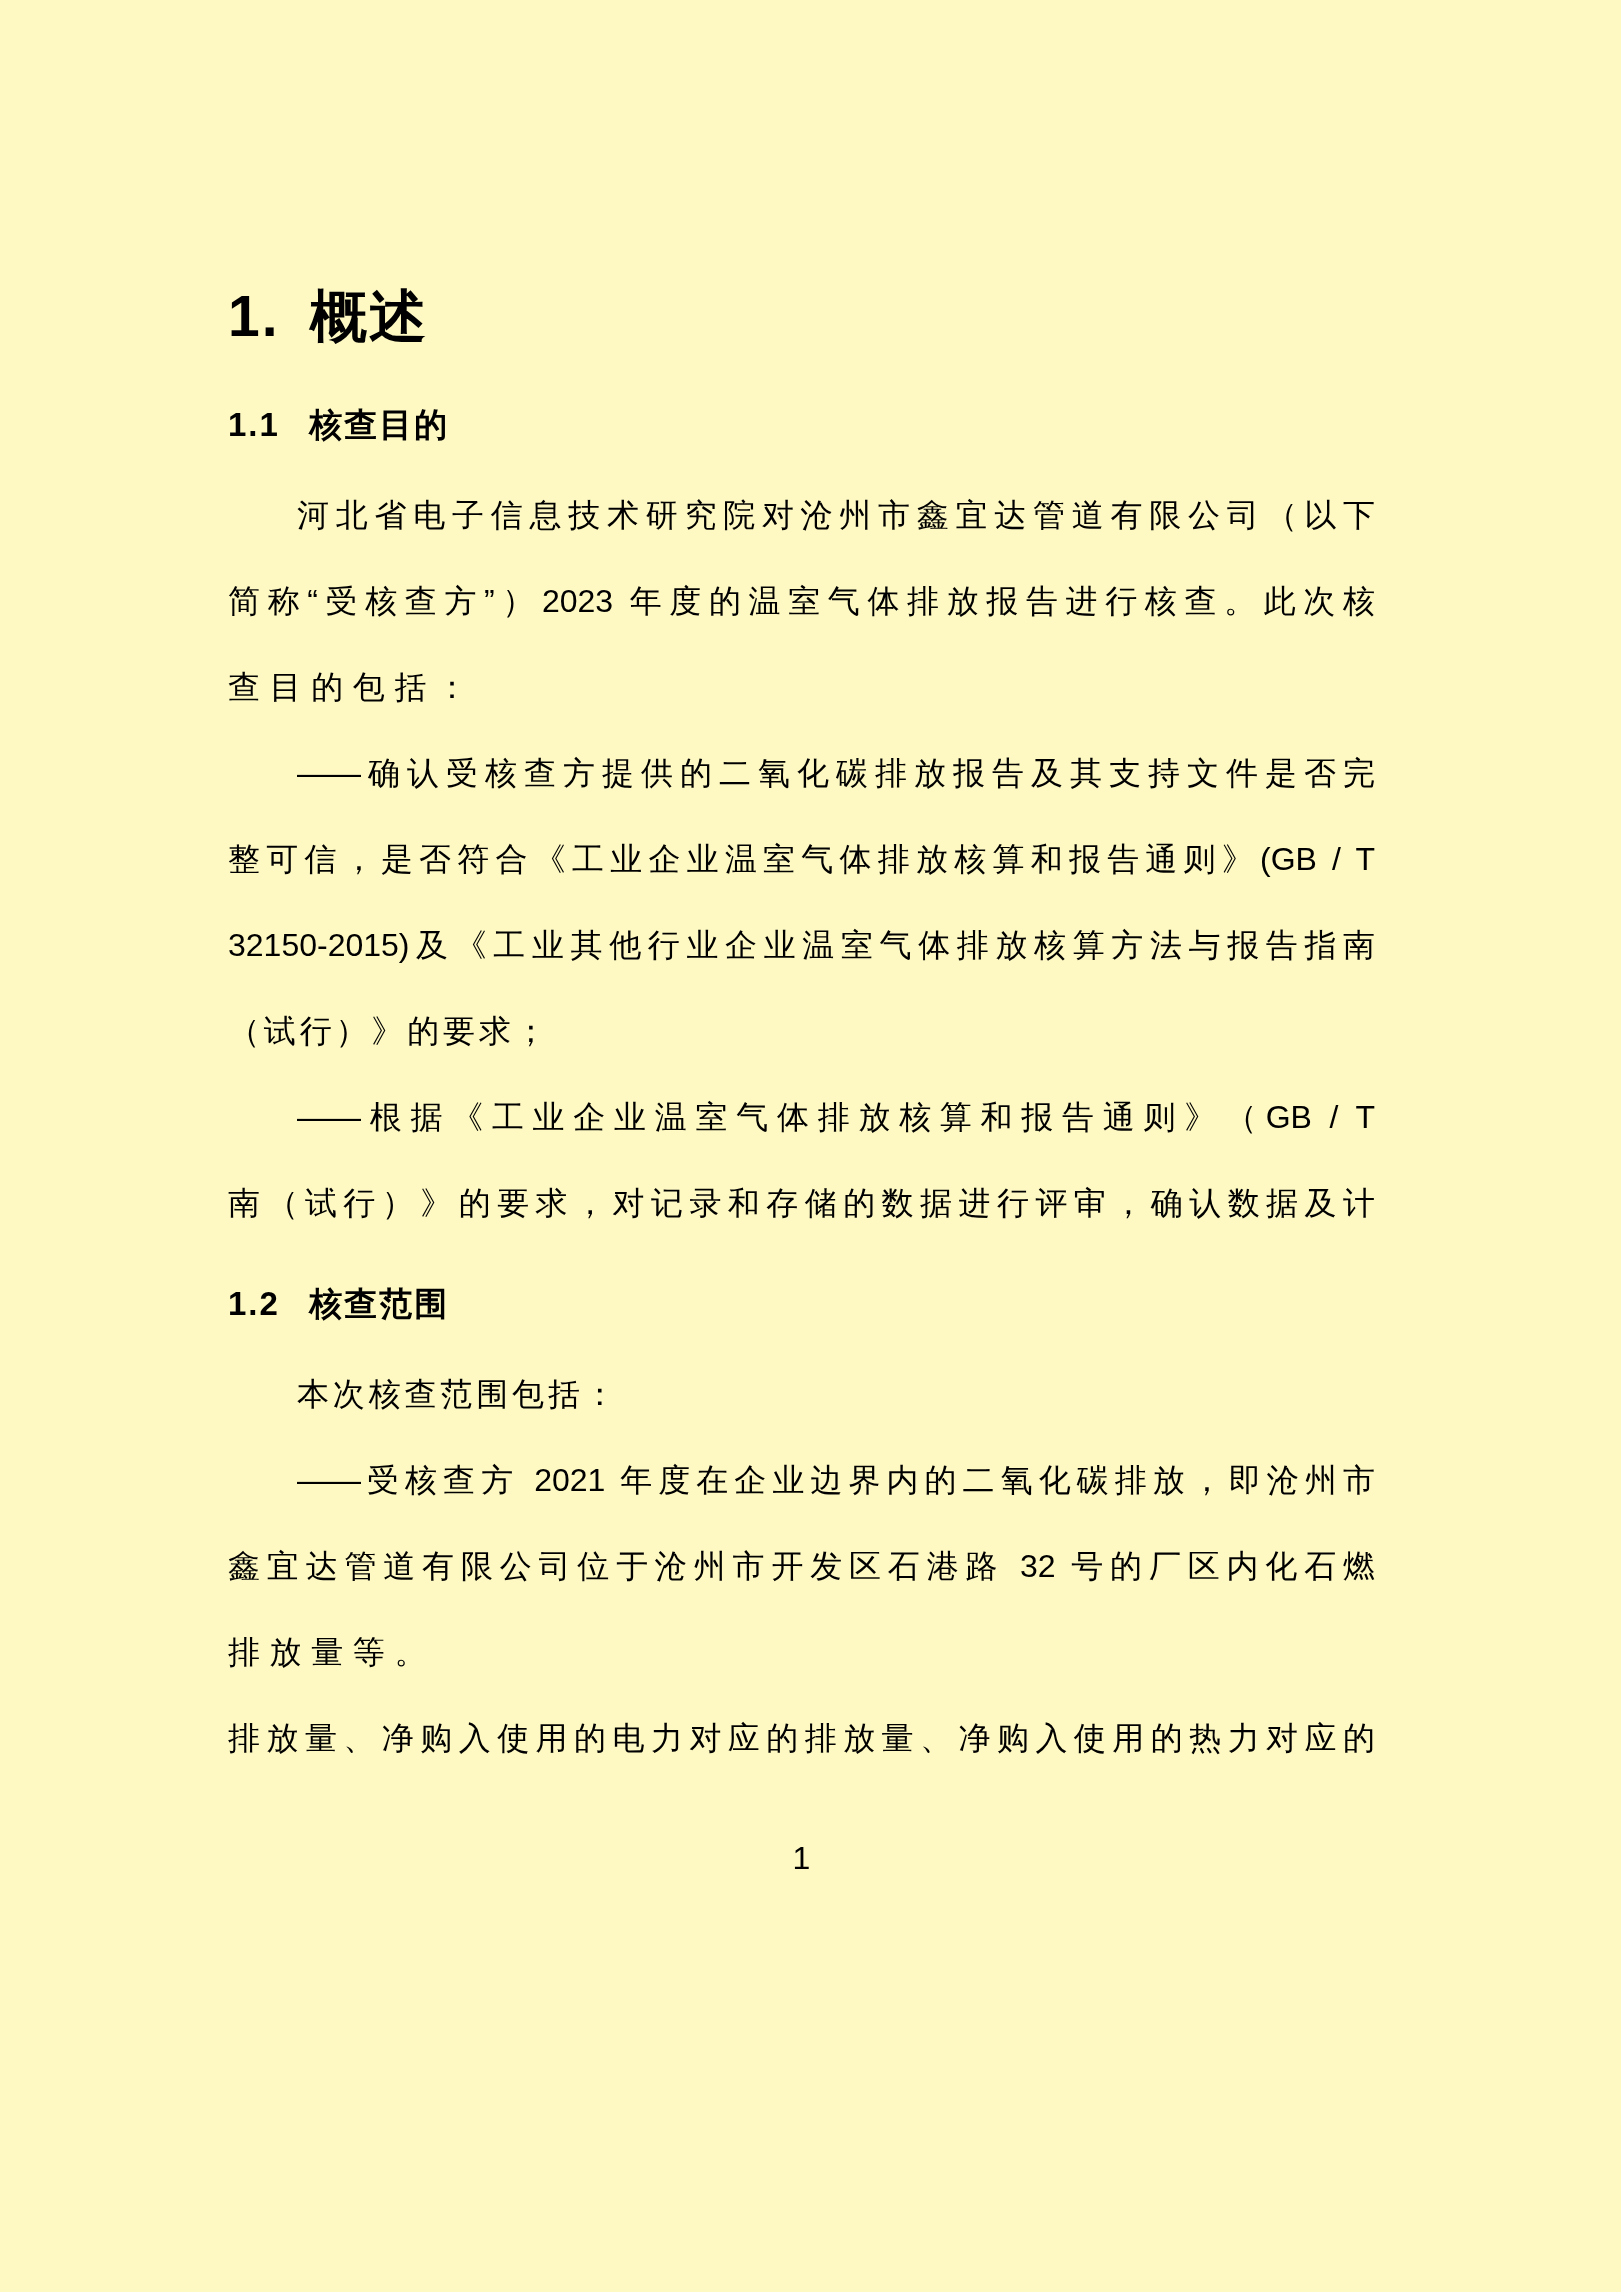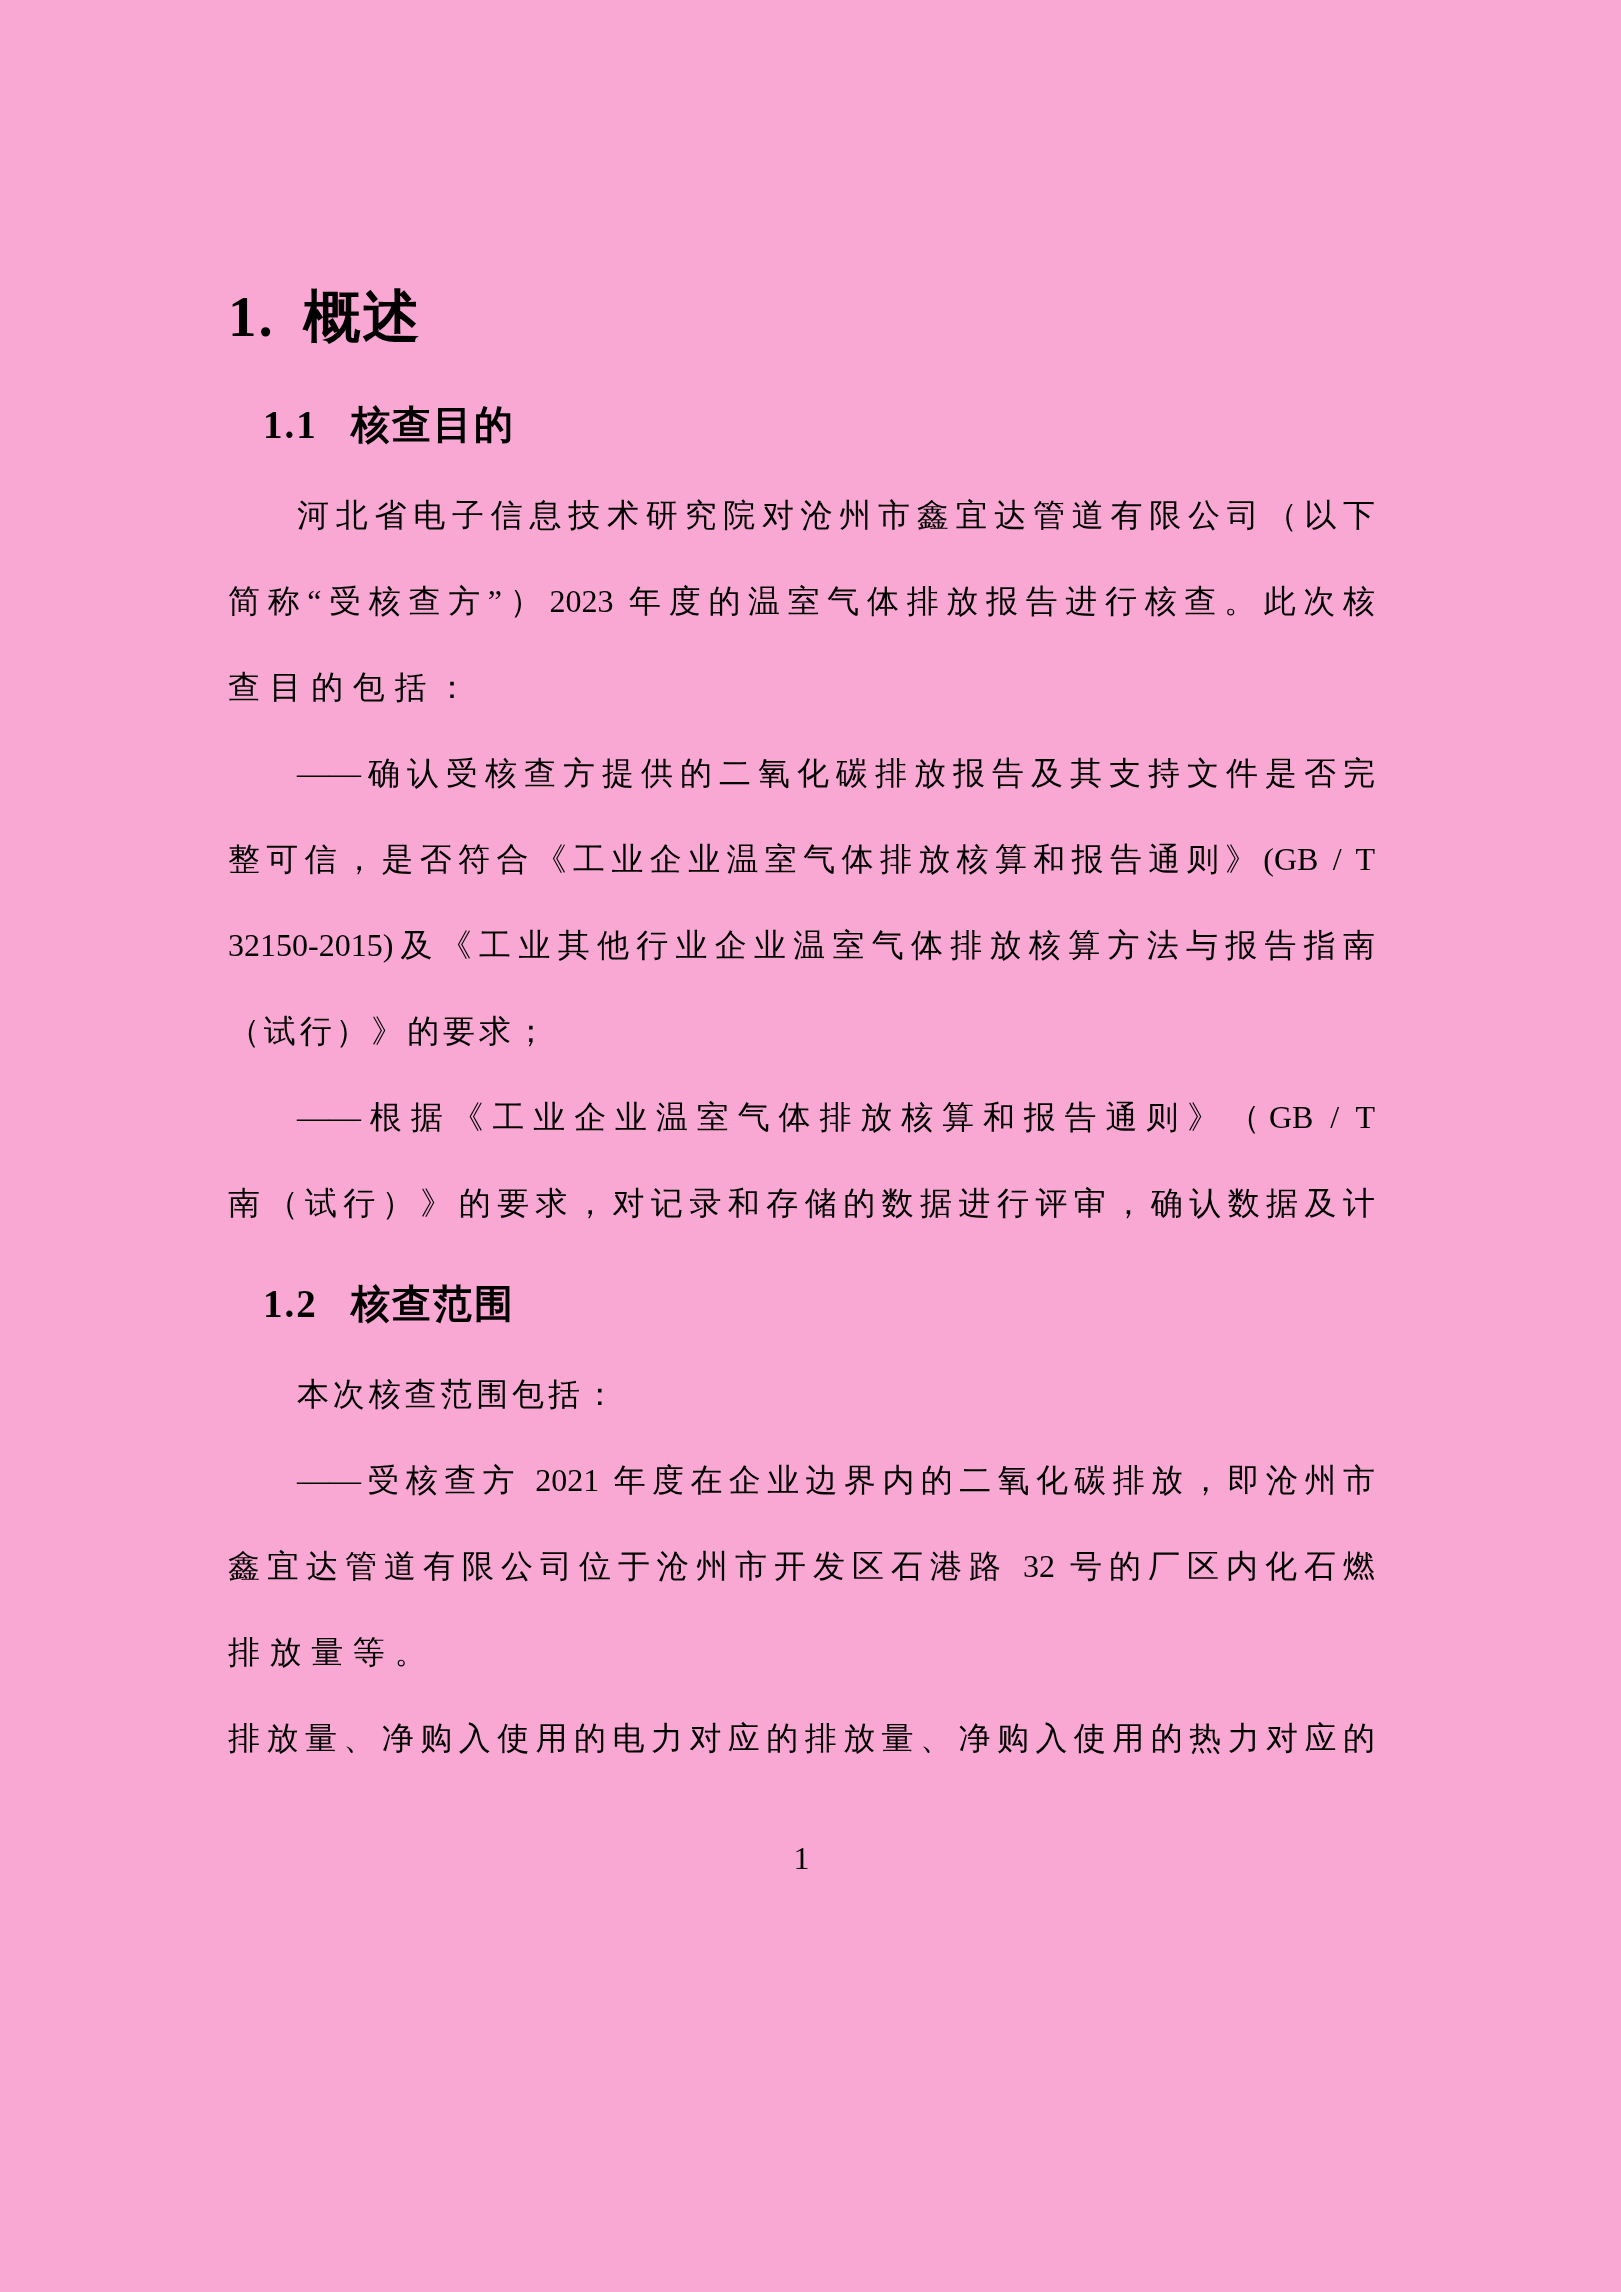--- a/index.html
+++ b/index.html
@@ -1,45 +1,44 @@
 <!DOCTYPE html>
 <html><head>
 <meta charset="utf-8">
 <style>
   html, body { margin: 0; padding: 0; background: #ffffff; }
   .page {
     position: relative;
     width: 1621px;
     height: 2293px;
-    background: #f9a8d4;
+    background: #fef9c3;
     color: #000000;
-    font-family: Liberation Serif, serif;
+    font-family: Liberation Sans, sans-serif;
     overflow: hidden;
   }
   .content {
     margin-left: 228px;
     width: 1147px;
   }
   .chapter-title {
     padding-top: 286px;
     font-size: 57px;
     line-height: 61px;
     font-weight: bold;
     letter-spacing: 2px;
     word-spacing: 0.22em;
     white-space: pre;
   }
   .sec-heading {
-    font-size: 39px;
+    font-size: 33px;
     line-height: 45px;
     font-weight: bold;
     letter-spacing: 2px;
     word-spacing: 0.55em;
     white-space: pre;
-    margin-left: 35px;
   }
   .sh1 { margin-top: 55px; }
   .sh2 { margin-top: 35px; }
   .para-block-1 { margin-top: 24.5px; }
   .para-block-2 { margin-top: 25.5px; }
   .line {
     font-size: 32px;
     height: 86px;
     line-height: 86px;
   }

